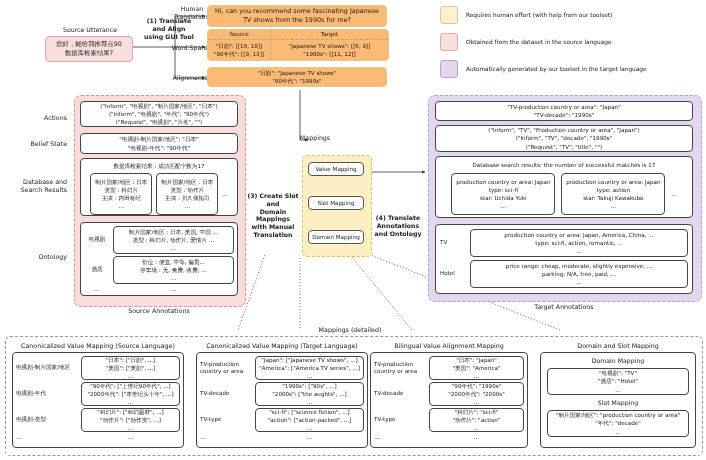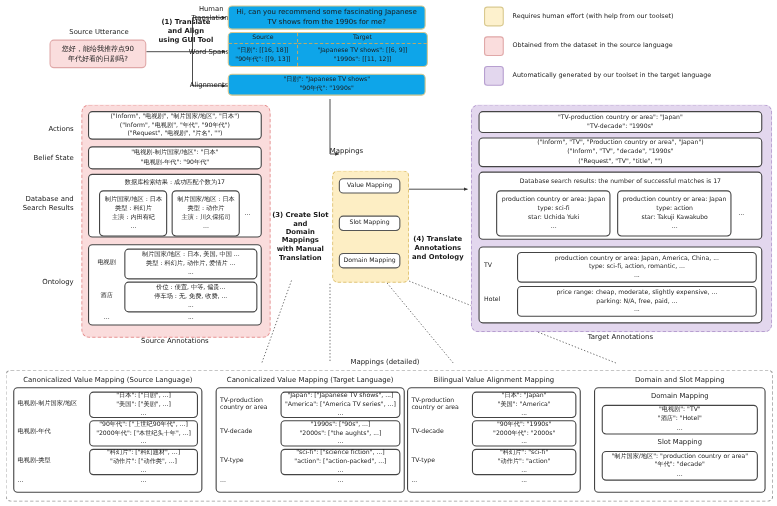--- a/index.html
+++ b/index.html
@@ -4,21 +4,21 @@
 <style>
   html,body{margin:0;padding:0;background:#ffffff;}
   body{width:706px;height:460px;position:relative;overflow:hidden;
        font-family:"DejaVu Sans","Liberation Sans",sans-serif;color:#1a1a1a;}
   .abs{position:absolute;}
   .lbl{font-size:6.2px;line-height:1.25;text-align:center;color:#1a1a1a;}
   .bold{font-weight:bold;}
   .box{box-sizing:border-box;display:flex;align-items:center;justify-content:center;
        text-align:center;line-height:1.3;}
   .rr{border-radius:4px;}
-  .yellow{background:#0ea5e9;border:0.8px solid #d9c98f;}
+  .yellow{background:#fdba74;border:0.8px solid #d9c98f;}
   .pinkbox{background:#fadddd;border:0.8px solid #e0a8a8;}
   .whitebox{background:#ffffff;border:0.8px solid #555;}
   .dashpanel{border:1px dashed #999;border-radius:5px;background:#ffffff;}
   .panel-pink{background:#fadcdc;border:1.2px dashed #e58f8f;border-radius:7px;}
   .panel-purple{background:#e3d7ee;border:1.2px dashed #b79fd0;border-radius:7px;}
   .panel-yellow{background:#fdeec4;border:1.2px dashed #e0c373;border-radius:5px;}
   .txt{font-size:5.6px;line-height:1.45;}
   .txt7{font-size:6.4px;line-height:1.35;}
   svg.ov{position:absolute;left:0;top:0;width:706px;height:460px;pointer-events:none;}
   .sec-label{font-size:6.3px;line-height:1.3;text-align:right;color:#1a1a1a;}
@@ -66,21 +66,21 @@
     <div class="lg-t">Obtained from the dataset in the source language</div>
   </div>
   <div style="display:flex;align-items:center;gap:8px;">
     <div class="lg-sw" style="background:#e3d7ee;border:0.8px solid #b79fd0;"></div>
     <div class="lg-t">Automatically generated by our toolset in the target language</div>
   </div>
 </div>
 
 <div class="abs lbl" style="left:45px;top:26px;width:90px;">Source Utterance</div>
 <div class="abs box rr pinkbox txt7" style="left:45px;top:36px;width:88px;height:26px;white-space:pre-line;"><span>您好，能给我推荐点90
-年代好看的日剧吗?</span></div>
+数据库检索结果?</span></div>
 
 <div class="abs lbl bold" style="left:138px;top:17px;width:62px;white-space:pre-line;">(1) Translate
 and Align
 using GUI Tool</div>
 
 <div class="abs lbl" style="left:174px;top:5px;width:36px;white-space:pre-line;">Human
 Translations</div>
 <div class="abs box rr yellow txt7" style="left:207px;top:5px;width:180px;height:22px;white-space:pre-line;"><span>Hi, can you recommend some fascinating Japanese
 TV shows from the 1990s for me?</span></div>
 

